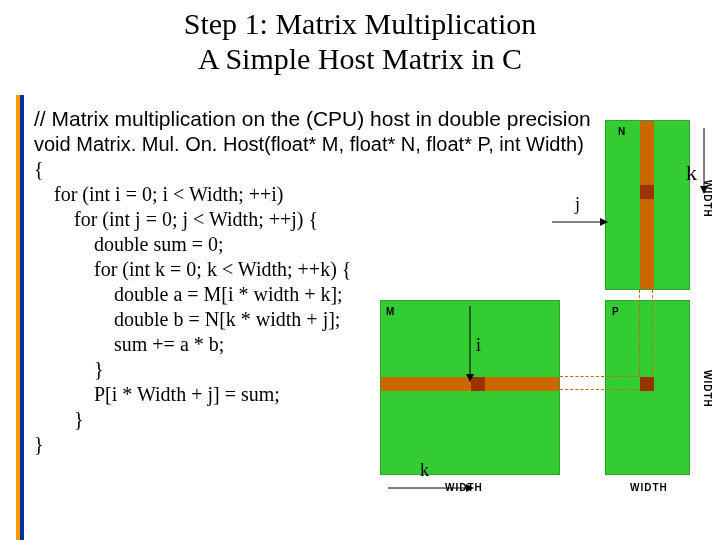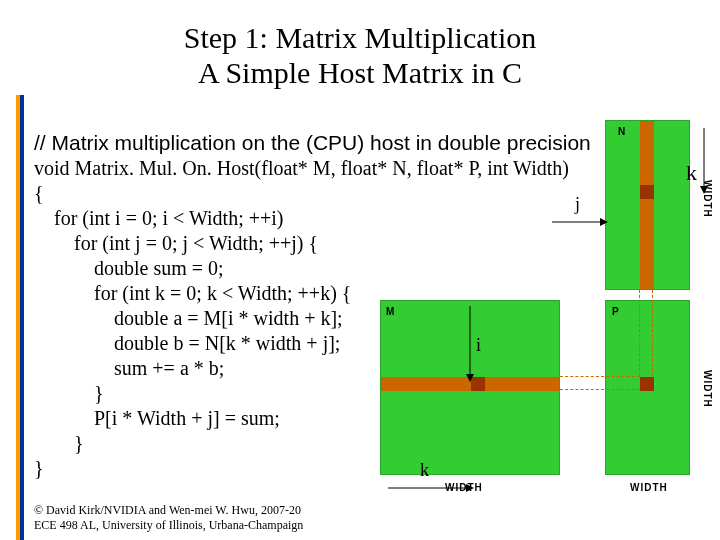--- a/index.html
+++ b/index.html
@@ -22,38 +22,37 @@
     left: 16px;
     top: 95px;
     bottom: 0;
     width: 8px;
     background: #003399;
     border-left: 4px solid #ff9900;
   }
   .title {
     text-align: center;
     font-size: 30px;
-    padding-top: 21px;
+    padding-top: 7px;
     line-height: 1.15;
   }
   .content {
     position: absolute;
     left: 34px;
     top: 106px;
     right: 10px;
     font-size: 20px;
     font-family: Arial, sans-serif;
     line-height: 1.25;
-    margin-top: 24px;
   }
   .content .desc {
     font-size: 21px;
   }
   .content .sig {
-    font-family: Liberation Serif, serif;
+    font-family: Liberation Sans, sans-serif;
     font-size: 20px;
   }
   .code {
     font-family: "Times New Roman", serif;
     font-size: 20px;
     line-height: 1.25;
     white-space: pre;
   }
   .footer {
     position: absolute;
@@ -212,17 +211,13 @@
       <polygon points="80,6 88,10 80,14" fill="#000"></polygon>
     </svg>
     <div class="lbl" style="left:40px; top:350px;">k</div>
 
     <div class="axis-label vert" style="left:322px; top:70px;">WIDTH</div>
     <div class="axis-label vert" style="left:322px; top:260px;">WIDTH</div>
     <div class="axis-label" style="left:65px; top:372px;">WIDTH</div>
     <div class="axis-label" style="left:250px; top:372px;">WIDTH</div>
   </div>
 
-  <div class="footer">
-    <div>© David Kirk/NVIDIA and Wen-mei W. Hwu, 2007-20</div>
-    <div>ECE 498 AL, University of Illinois, Urbana-Champaign</div>
-  </div>
 </div>
 
 </body></html>

